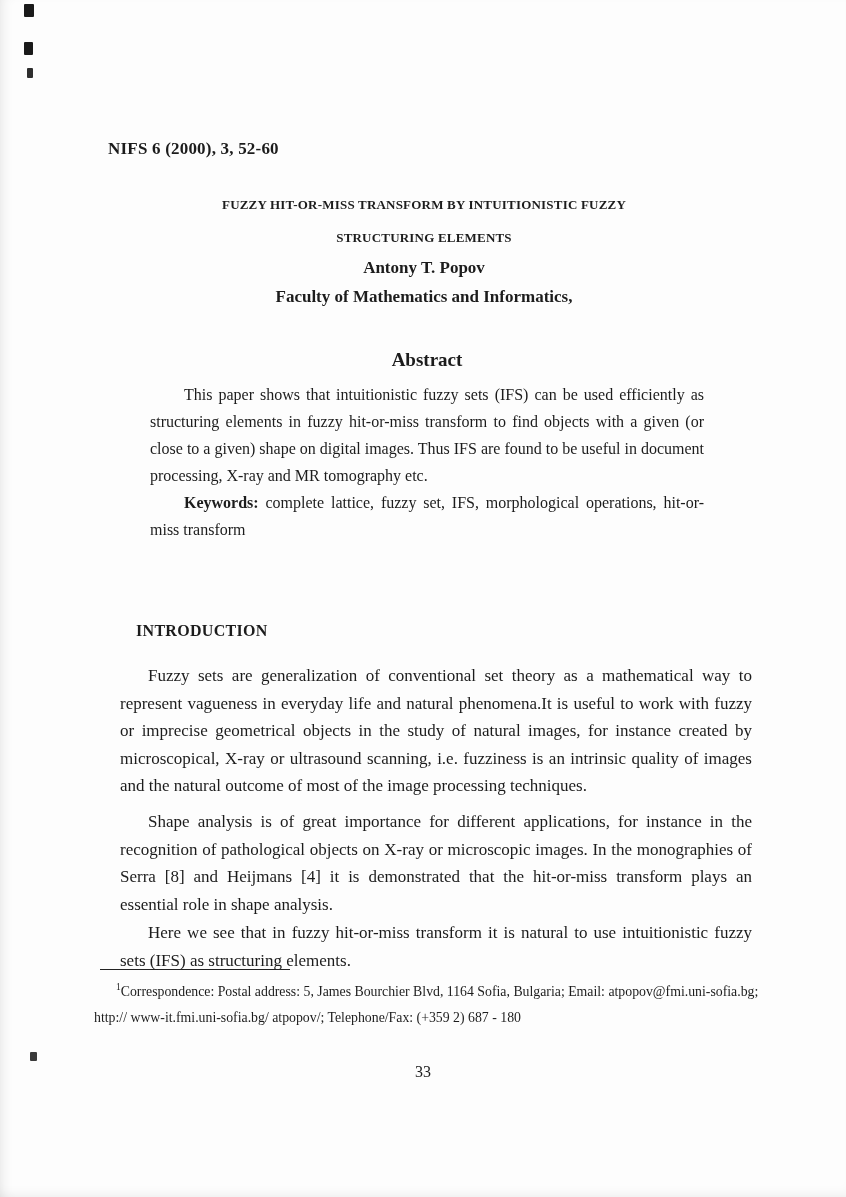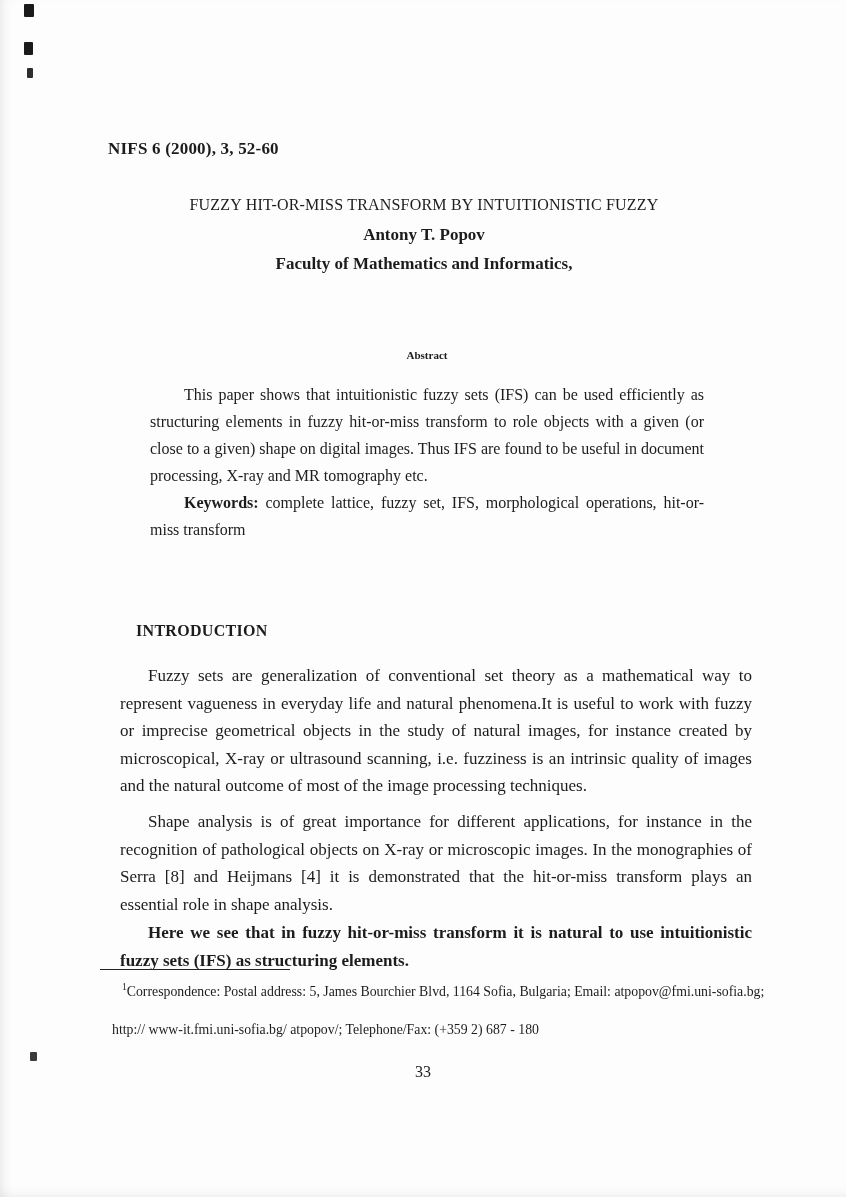--- a/index.html
+++ b/index.html
@@ -41,43 +41,43 @@
   }
 
   .title-block {
     position: absolute;
     left: 108px;
     top: 188px;
     width: 632px;
     text-align: center;
   }
   .title-line {
-    font-size: 16px;
-    font-weight: normal;
+    font-size: 13px;
+    font-weight: bold;
     line-height: 33px;
     letter-spacing: 0.2px;
   }
   .author-line, .affil-line {
     font-size: 17px;
     font-weight: bold;
     line-height: 28.5px;
   }
   .author-line { }
   .affil-line sup {
     font-size: 11px;
     margin-left: 7px;
   }
 
   .abstract-heading {
     position: absolute;
     left: 150px;
     top: 349px;
     width: 554px;
     text-align: center;
-    font-size: 11px;
+    font-size: 19px;
     font-weight: bold;
   }
   .abstract-body {
     position: absolute;
     left: 150px;
     top: 381px;
     width: 554px;
     font-size: 16px;
     line-height: 27px;
     text-align: justify;
@@ -100,45 +100,45 @@
     left: 108px;
     width: 632px;
     margin: 12px;
     font-size: 17px;
     line-height: 27.6px;
     text-align: justify;
     text-indent: 28px;
   }
   .par1 { top: 650px; }
   .par2 { top: 796px; }
-  .par3 { top: 907px; font-weight: bold; }
+  .par3 { top: 907px; }
 
   .footnote-rule {
     position: absolute;
     left: 100px;
     top: 969px;
     width: 190px;
     height: 0;
     border-top: 1.6px solid #222;
   }
   .footnote {
     position: absolute;
-    left: 96px;
+    left: 90px;
     top: 976px;
     width: 686px;
     font-size: 13.8px;
     line-height: 22.6px;
     text-align: justify;
   }
   .footnote .fn-first {
     text-indent: 26px;
     margin: 0;
   }
   .footnote .fn-second {
-    margin: 16px;
+    margin: 4px;
   }
   .footnote sup {
     font-size: 9.5px;
   }
 
   .page-number {
     position: absolute;
     left: 0;
     top: 1063px;
     width: 846px;
@@ -153,28 +153,29 @@
 
   <div class="artifact a1"></div>
   <div class="artifact a2"></div>
   <div class="artifact a3"></div>
   <div class="artifact a4"></div>
 
   <div class="journal-ref">NIFS 6 (2000), 3, 52-60</div>
 
   <div class="title-block">
     <div class="title-line">FUZZY HIT-OR-MISS TRANSFORM BY INTUITIONISTIC FUZZY</div>
+    <div class="title-line">STRUCTURING ELEMENTS</div>
     <div class="author-line">Antony T. Popov</div>
     <div class="affil-line">Faculty of Mathematics and Informatics,</div>
   </div>
 
   <div class="abstract-heading">Abstract</div>
 
   <div class="abstract-body">
-    <p>This paper shows that intuitionistic fuzzy sets (IFS) can be used efficiently as structuring elements in fuzzy hit-or-miss transform to role objects with a given (or close to a given) shape on digital images. Thus IFS are found to be useful in document processing, X-ray and MR tomography etc.</p>
+    <p>This paper shows that intuitionistic fuzzy sets (IFS) can be used efficiently as structuring elements in fuzzy hit-or-miss transform to find objects with a given (or close to a given) shape on digital images. Thus IFS are found to be useful in document processing, X-ray and MR tomography etc.</p>
     <p><b>Keywords:</b><span> complete lattice, fuzzy set, IFS, morphological operations, hit-or-miss transform</span></p>
   </div>
 
   <div class="intro-heading">INTRODUCTION</div>
 
   <p class="body-par par1">Fuzzy sets are generalization of conventional set theory as a mathematical way to represent vagueness in everyday life and natural phenomena.It is useful to work with fuzzy or imprecise geometrical objects in the study of natural images, for instance created by microscopical, X-ray or ultrasound scanning, i.e. fuzziness is an intrinsic quality of images and the natural outcome of most of the image processing techniques.</p>
 
   <p class="body-par par2">Shape analysis is of great importance for different applications, for instance in the recognition of pathological objects on X-ray or microscopic images. In the monographies of Serra  [8] and Heijmans  [4] it is demonstrated that the hit-or-miss transform plays an essential role in shape analysis.</p>
 
   <p class="body-par par3">Here we see that in fuzzy hit-or-miss transform it is natural to use intuitionistic fuzzy sets (IFS) as structuring elements.</p>

